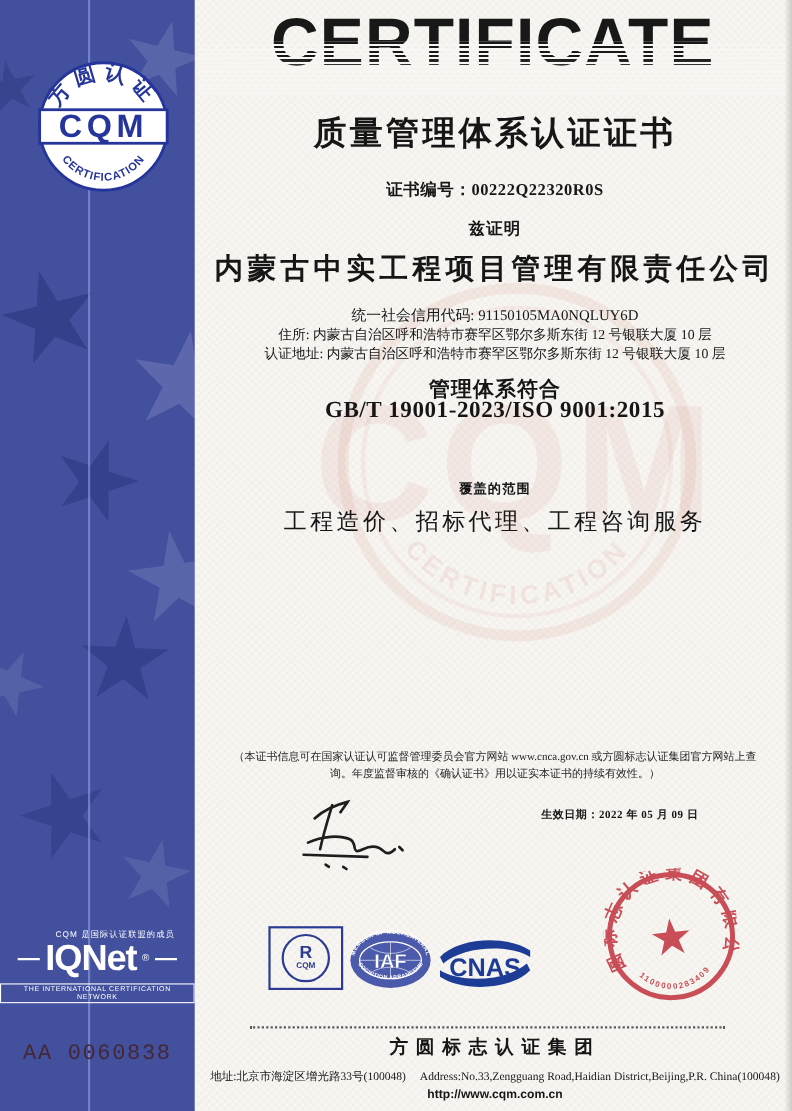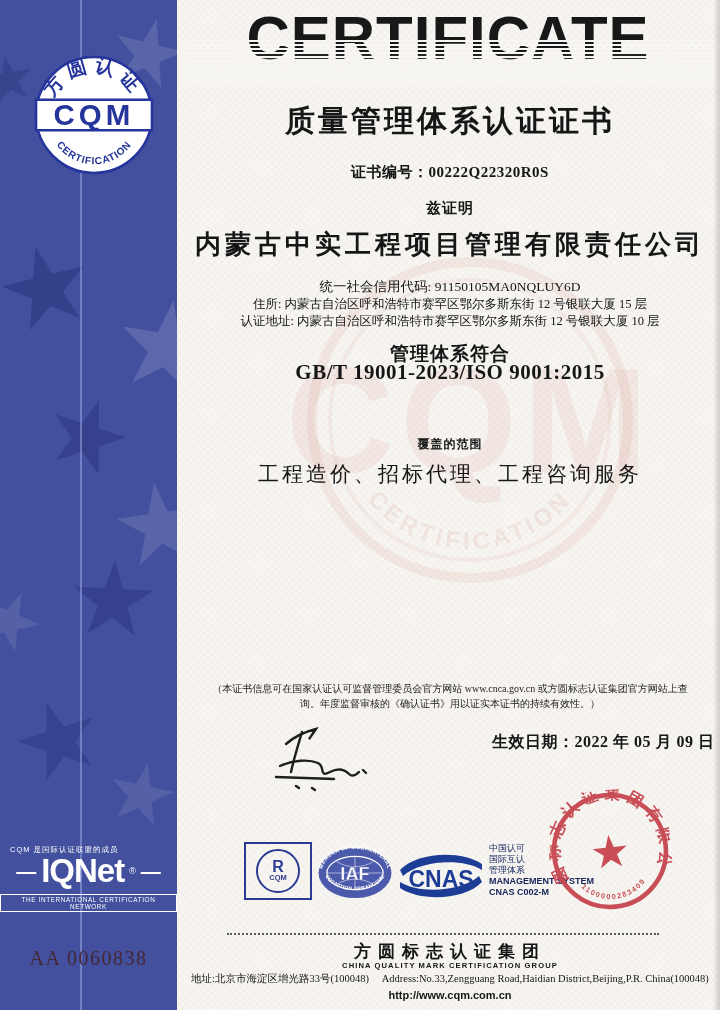--- a/index.html
+++ b/index.html
@@ -12,31 +12,31 @@
         background:linear-gradient(to left,rgba(110,105,100,.28),rgba(110,105,100,0));}
 
   
   .sidebar{position:absolute;left:0;top:0;width:177px;height:1010px;background:#42509e;overflow:hidden;}
   .fold{position:absolute;left:80px;top:0;width:2px;height:100%;background:rgba(165,176,238,.5);}
   .star{position:absolute;clip-path:polygon(50% 0%,61% 35%,98% 35%,68% 57%,79% 91%,50% 70%,21% 91%,32% 57%,2% 35%,39% 35%);}
 
   .badge{position:absolute;left:33px;top:54px;width:122px;height:122px;}
   .badge svg{display:block;}
 
-  .iqnet-note{position:absolute;left:0;top:845px;width:159px;text-align:left;color:#fff;
-        font-family:"Liberation Sans",sans-serif;font-size:7.5px;letter-spacing:1px;padding-left:10px;}
+  .iqnet-note{position:absolute;left:0;top:845px;width:159px;text-align:right;color:#fff;
+        font-family:"Liberation Sans",sans-serif;font-size:7.5px;letter-spacing:1px;}
   .iqnet-row{position:absolute;left:0;top:854px;width:177px;display:flex;align-items:center;justify-content:center;gap:5px;color:#fff;}
   .iqnet-dash{font-family:"Liberation Sans",sans-serif;font-size:20px;font-weight:700;line-height:1;}
   .iqnet-name{font-family:"Liberation Sans",sans-serif;font-size:33px;font-weight:800;line-height:1;letter-spacing:-1px;}
   .iqnet-reg{font-family:"Liberation Sans",sans-serif;font-size:9px;vertical-align:18px;}
   .iqnet-tagline{position:absolute;left:0;top:894px;width:177px;text-align:center;}
   .iqnet-tagline span{display:inline-block;border:1px solid #fff;padding:1px 5px;color:#fff;
         font-family:"Liberation Sans",sans-serif;font-size:6.4px;letter-spacing:.6px;}
   .serial{position:absolute;left:0;top:947px;width:177px;text-align:center;color:#462734;
-        font-family:Liberation Serif, serif;font-size:20px;letter-spacing:1.5px;}
+        font-family:Liberation Mono, monospace;font-size:20px;letter-spacing:1.5px;}
 
   
   .headline{position:absolute;left:180px;top:4px;width:536px;text-align:center;
         font-family:"Liberation Sans",sans-serif;font-weight:800;font-size:60px;letter-spacing:1px;color:#181818;
         transform:scaleY(1.02);}
   .headline-scan{position:absolute;left:180px;top:38px;width:536px;height:48px;pointer-events:none;
         background:repeating-linear-gradient(to bottom,rgba(248,246,242,0) 0 2px,#f8f6f2 2px 4px),
                    linear-gradient(to bottom,rgba(248,246,242,0) 0 30%,rgba(248,246,242,.65) 100%);}
 
   
@@ -51,21 +51,21 @@
   .credit{top:278px;font-size:13.5px;font-weight:500;}
   .addr{font-size:12.5px;font-weight:500;}
   .addr1{top:296px;} .addr2{top:313px;}
   .syslabel{top:341px;font-size:19px;font-weight:700;letter-spacing:1px;}
   .standard{top:360px;font-size:21px;font-weight:700;letter-spacing:.5px;}
   .scopelabel{top:436px;font-size:12px;font-weight:700;letter-spacing:1px;}
   .scope{top:460px;font-size:21px;font-weight:500;letter-spacing:3px;}
   .note{top:681px;font-size:10px;line-height:15px;color:#222;}
 
   .sig{position:absolute;left:266px;top:720px;width:124px;height:74px;}
-  .dates{position:absolute;left:492px;top:729px;font-size:16px;font-weight:700;line-height:26px;letter-spacing:.5px;}
+  .dates{position:absolute;left:492px;top:729px;font-size:10px;font-weight:700;line-height:26px;letter-spacing:.5px;}
 
   
   .rcqm{position:absolute;left:244px;top:842px;width:64px;height:54px;border:2.5px solid #2b3a92;
         display:flex;align-items:center;justify-content:center;}
   .rcqm-circle{width:40px;height:40px;border:2px solid #2b3a92;border-radius:50%;
         display:flex;flex-direction:column;align-items:center;justify-content:center;color:#2b3a92;
         font-family:"Liberation Sans",sans-serif;}
   .rcqm-r{font-size:16px;font-weight:700;line-height:14px;}
   .rcqm-label{font-size:7.5px;font-weight:700;line-height:8px;}
   .iaf{position:absolute;left:317px;top:845px;width:76px;height:56px;}
@@ -143,21 +143,21 @@
   </div>
 
   <div class="headline">CERTIFICATE</div>
   <div class="headline-scan"></div>
 
   <div class="cline title">质量管理体系认证证书</div>
   <div class="cline certno">证书编号：00222Q22320R0S</div>
   <div class="cline certify">兹证明</div>
   <div class="cline company">内蒙古中实工程项目管理有限责任公司</div>
   <div class="cline credit">统一社会信用代码: 91150105MA0NQLUY6D</div>
-  <div class="cline addr addr1">住所: 内蒙古自治区呼和浩特市赛罕区鄂尔多斯东街 12 号银联大厦 15 层</div>
+  <div class="cline addr addr1">住所: 内蒙古自治区呼和浩特市赛罕区鄂尔多斯东街 12 号银联大厦 10 层</div>
   <div class="cline addr addr2">认证地址: 内蒙古自治区呼和浩特市赛罕区鄂尔多斯东街 12 号银联大厦 10 层</div>
   <div class="cline syslabel">管理体系符合</div>
   <div class="cline standard">GB/T 19001-2023/ISO 9001:2015</div>
   <div class="cline scopelabel">覆盖的范围</div>
   <div class="cline scope">工程造价、招标代理、工程咨询服务</div>
 
   <div class="cline note">
     <div>（本证书信息可在国家认证认可监督管理委员会官方网站 www.cnca.gov.cn 或方圆标志认证集团官方网站上查</div>
     <div>询。年度监督审核的《确认证书》用以证实本证书的持续有效性。）</div>
   </div>
@@ -199,45 +199,37 @@
       <textPath href="#iafBottom" startOffset="50%" text-anchor="middle">RECOGNITION ARRANGEMENT</textPath>
     </text>
   </svg>
 
   <svg class="cnas" viewBox="0 0 88 52">
     <path d="M3 20 C20 2 64 0 85 14 L85 20 C66 8 24 10 6 26 Z" fill="#1d3c96"></path>
     <path d="M85 32 C68 50 24 52 3 38 L3 32 C22 44 64 42 82 26 Z" fill="#1d3c96"></path>
     <text x="44" y="37" text-anchor="middle" font-family="Liberation Sans,sans-serif" font-weight="900" font-size="23" letter-spacing="0" fill="#1d3c96">CNAS</text>
   </svg>
 
-  <div class="accred">
-    <div>中国认可</div>
-    <div>国际互认</div>
-    <div>管理体系</div>
-    <div class="en">MANAGEMENT SYSTEM</div>
-    <div class="en">CNAS C002-M</div>
-  </div>
 
   <svg class="seal" viewBox="0 0 120 120">
     <circle cx="60" cy="60" r="55" fill="none" stroke="#c5404a" stroke-width="4.5"></circle>
     <text x="60" y="76" text-anchor="middle" font-size="44" fill="#c5404a">★</text>
     <path id="sealTop" d="M 14,78 A 50,50 0 1 1 106,78" fill="none"></path>
     <text font-size="15.5" font-weight="600" fill="#c5404a" letter-spacing="5.5" font-family="Liberation Serif,serif">
       <textPath href="#sealTop" startOffset="50%" text-anchor="middle">方圆标志认证集团有限公司</textPath>
     </text>
     <path id="sealNum" d="M 26,90 A 42,42 0 0 0 94,90" fill="none"></path>
     <text font-size="7.2" font-weight="600" fill="#c5404a" letter-spacing="1.6" font-family="Liberation Sans,sans-serif">
       <textPath href="#sealNum" startOffset="50%" text-anchor="middle">1100000283409</textPath>
     </text>
   </svg>
 
   <div class="dashline"></div>
 
   <div class="cline org-cn">方圆标志认证集团</div>
-  <div class="cline org-en">CHINA QUALITY MARK CERTIFICATION GROUP</div>
   <div class="cline footer-addr">
     <span>地址:北京市海淀区增光路33号(100048)</span>
     <span>Address:No.33,Zengguang Road,Haidian District,Beijing,P.R. China(100048)</span>
   </div>
   <div class="cline website">http://www.cqm.com.cn</div>
 
   <div class="edge-r"></div>
 </div>
 
 </body></html>

